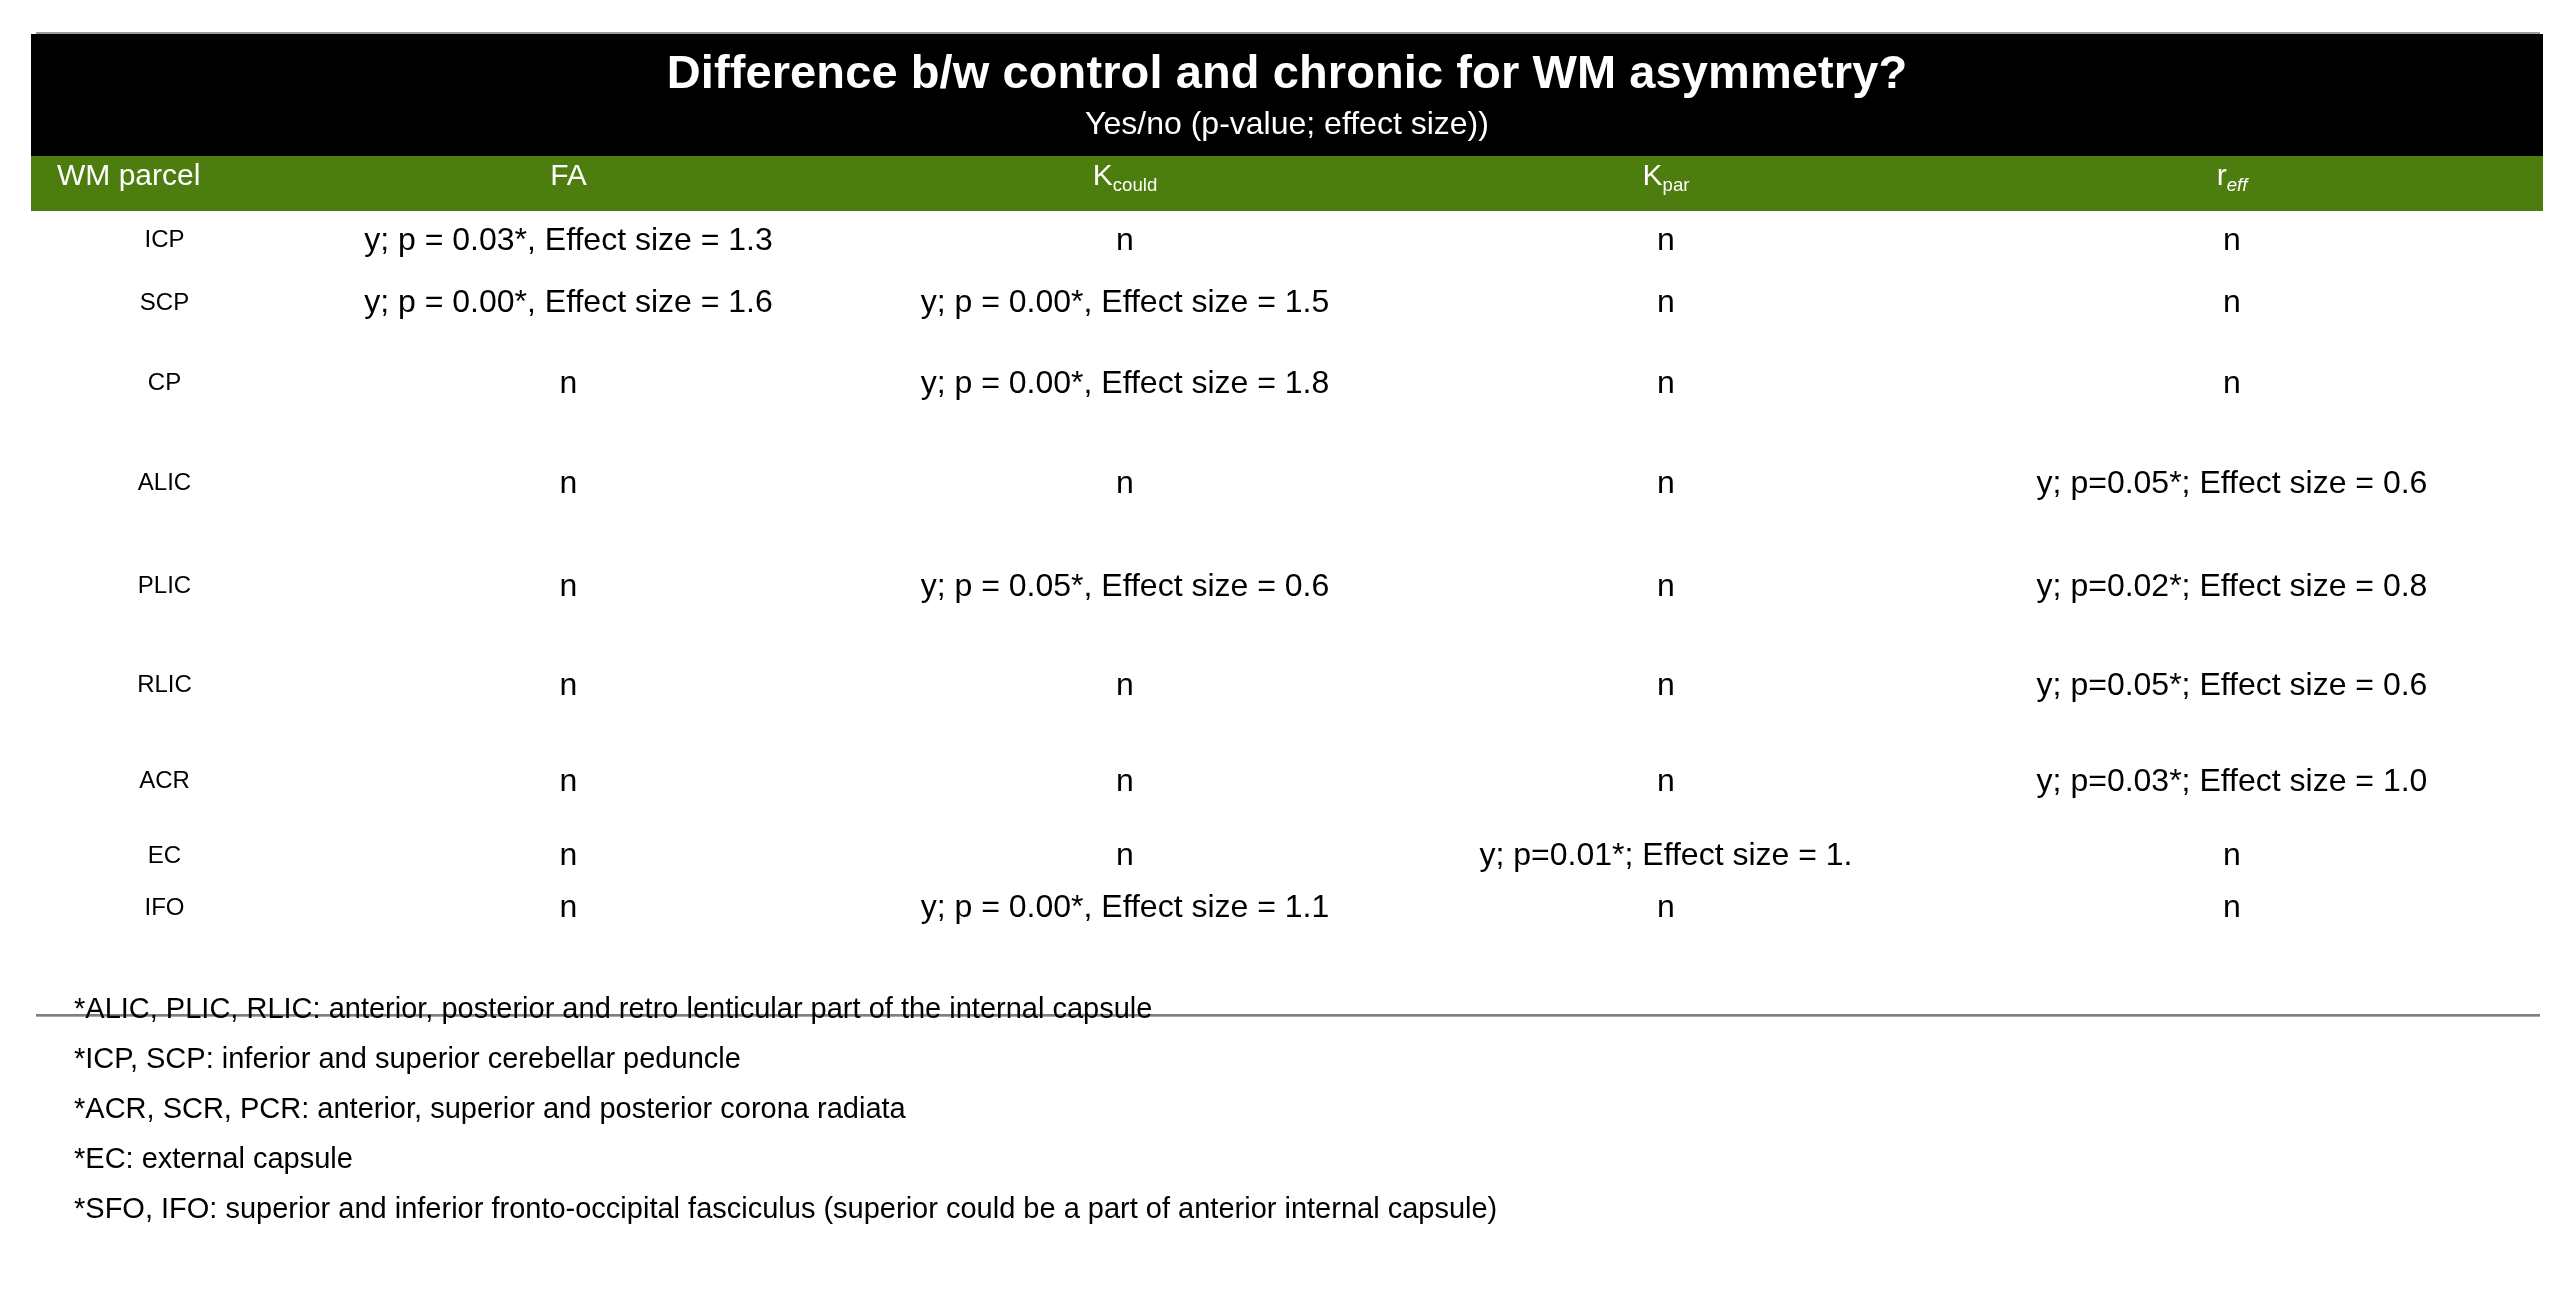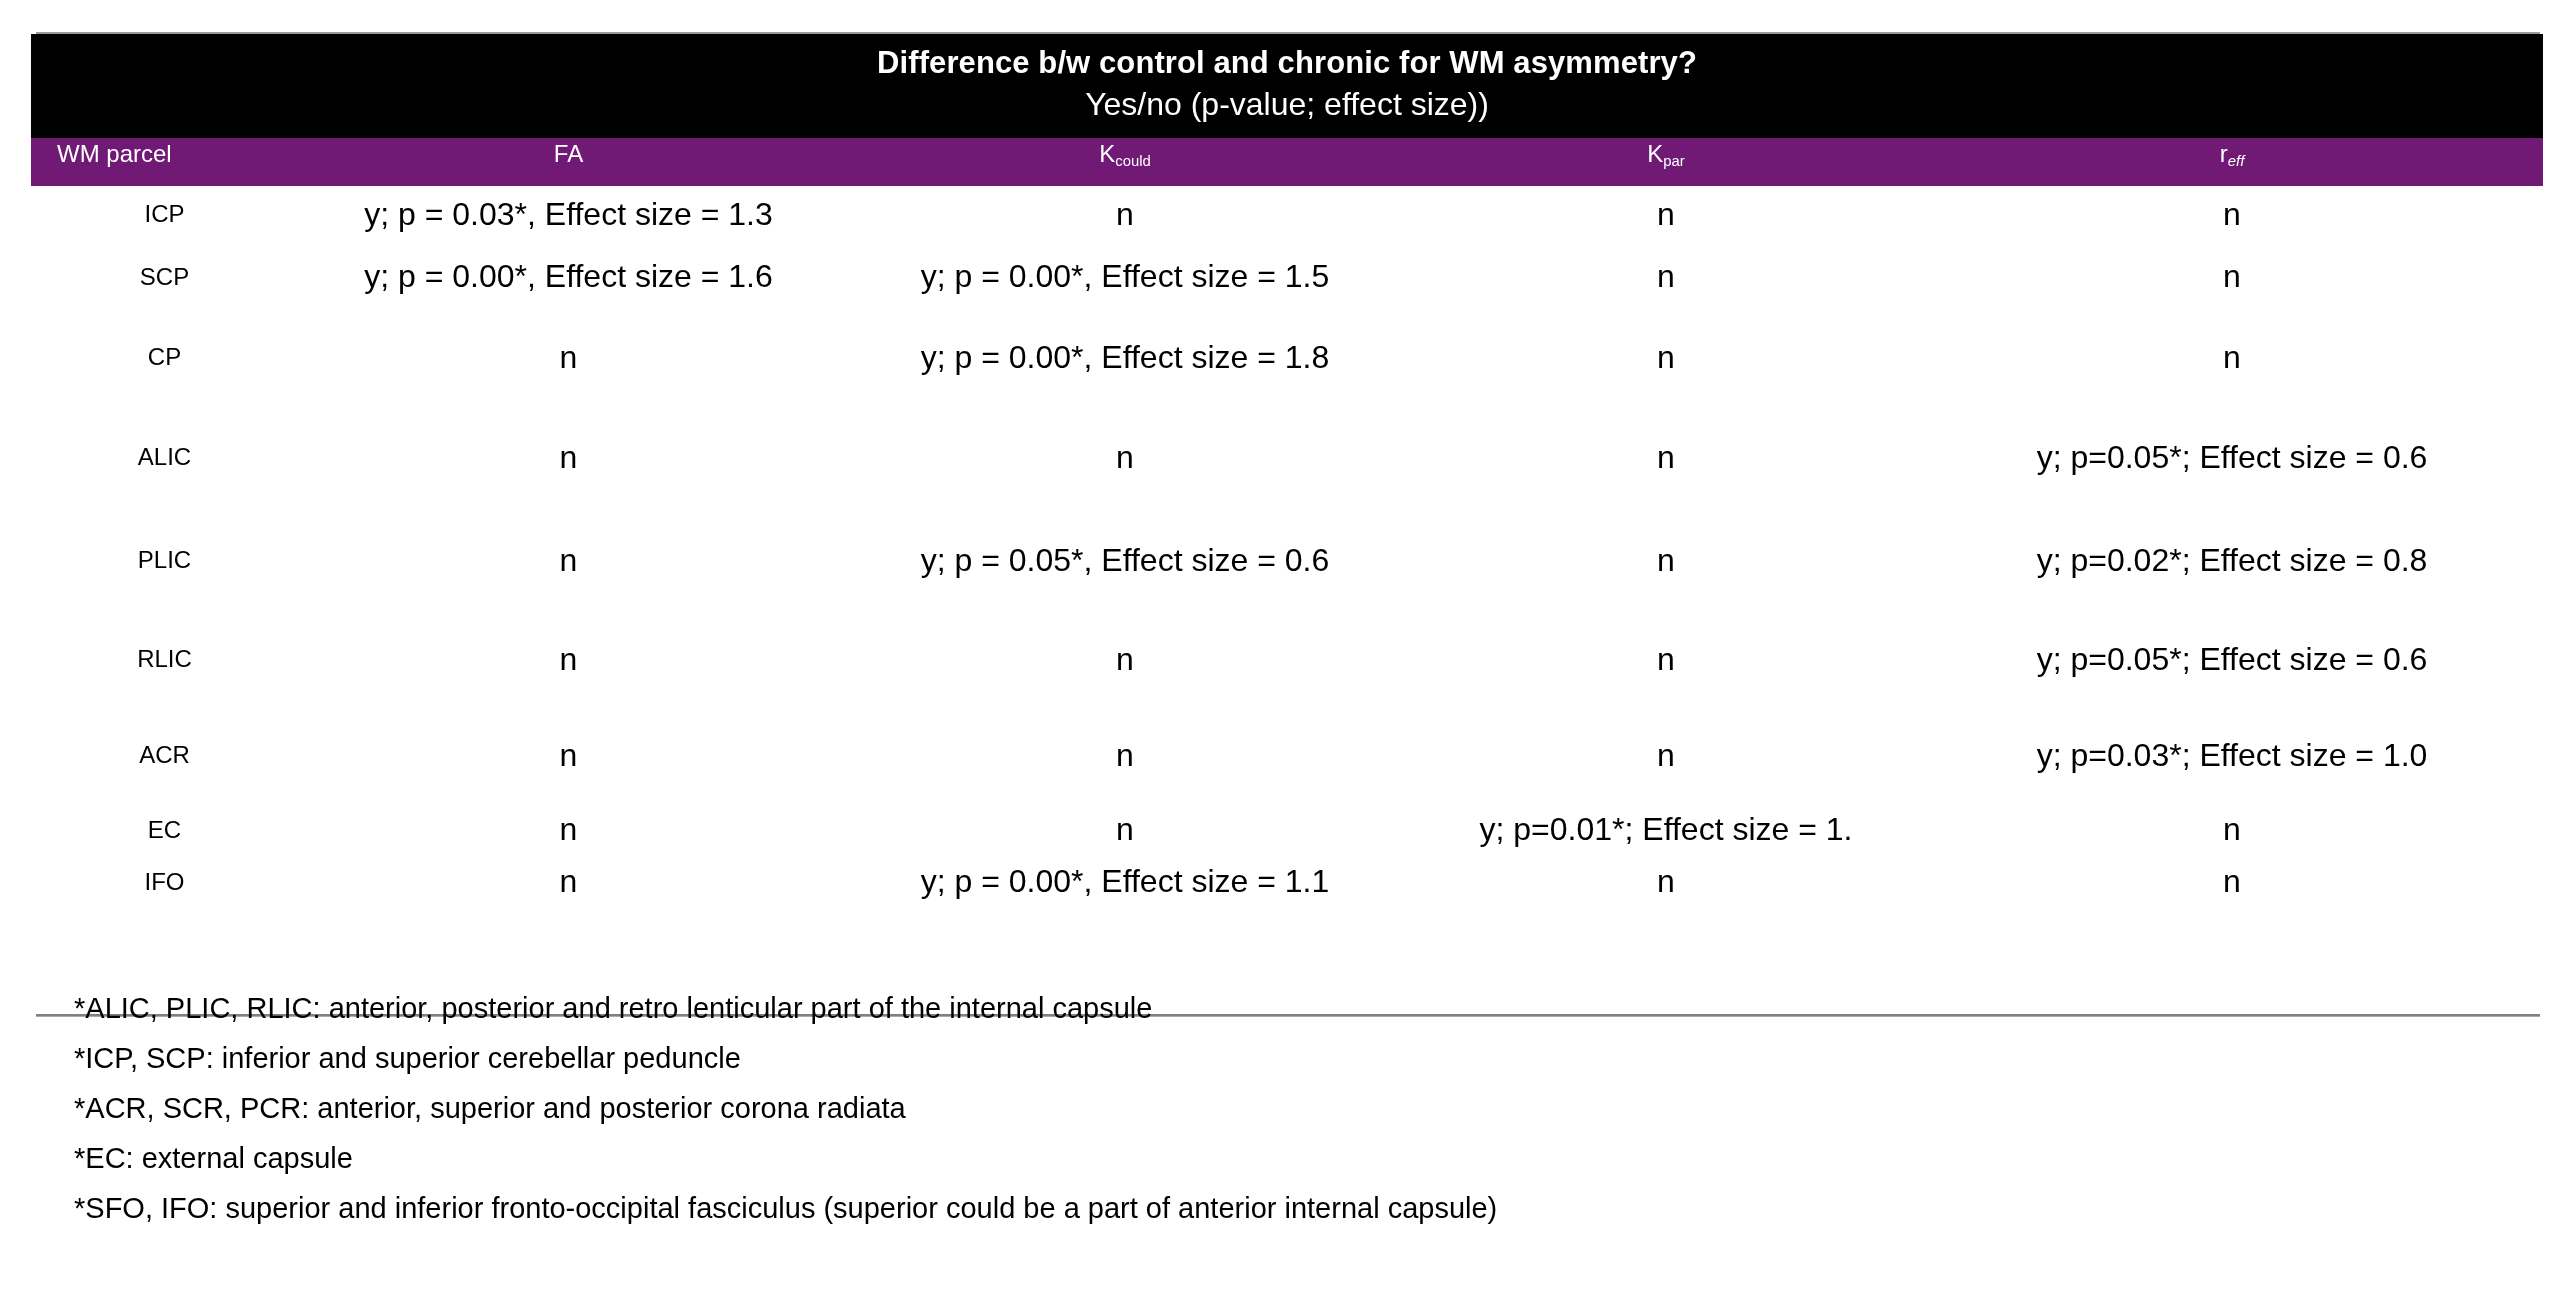--- a/index.html
+++ b/index.html
@@ -48,36 +48,36 @@
     background: #000000;
     color: #ffffff;
     padding: 0;
   }
 
   .title-cell {
     text-align: center;
     padding: 10.8px 0 14px 0 !important;
   }
   .title-line1 {
-    font-size: 31px;
+    font-size: 47px;
     font-weight: bold;
     line-height: 1.16;
     letter-spacing: 0.1px;
   }
   .title-line2 {
     font-size: 32px;
     font-weight: normal;
     line-height: 1.2;
     padding-top: 4.6px;
   }
 
   .colhdr td {
-    background: #701a75;
+    background: #4d7c0f;
     color: #ffffff;
-    font-size: 24px;
+    font-size: 30px;
     padding: 3.1px 0 20px 0;
     vertical-align: bottom;
     line-height: 1.05;
   }
   .colhdr td.left-parcel {
     text-align: left;
     padding-left: 26px;
   }
   .colhdr td.ctr { text-align: center; }
 

